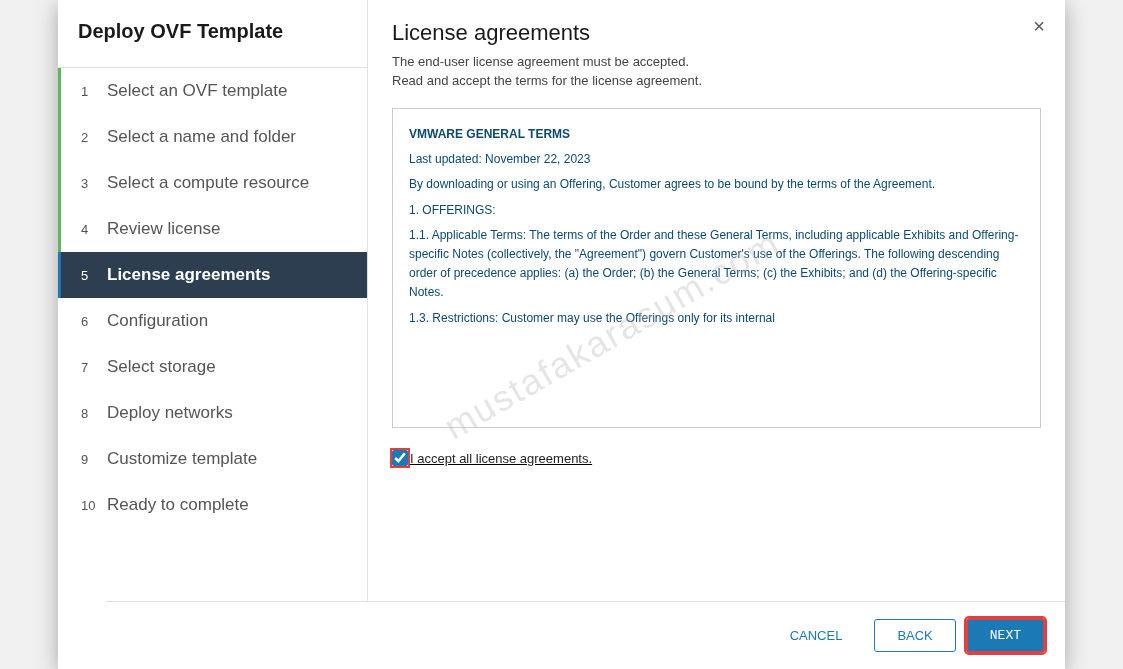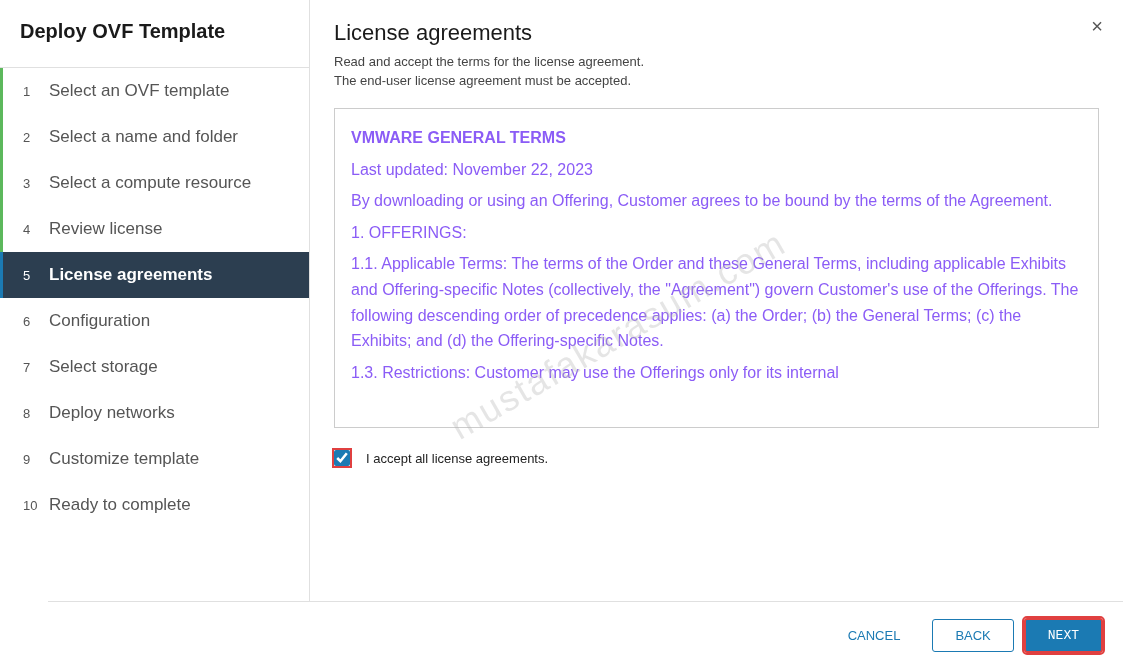--- a/index.html
+++ b/index.html
@@ -7,21 +7,21 @@
       font-family: -apple-system, BlinkMacSystemFont, "Segoe UI", Arial, sans-serif;
       background: #f0f0f0;
       display: flex;
       align-items: center;
       justify-content: center;
       min-height: 100vh;
       font-size: 13px;
     }
     .dialog {
       background: #fff;
-      width: 1123px;
+      width: 1007px;
       height: 669px;
       display: flex;
       flex-direction: column;
       box-shadow: 0 4px 20px rgba(0,0,0,0.3);
       position: relative;
     }
     .dialog-body {
       display: flex;
       flex: 1;
       overflow: hidden;
@@ -103,32 +103,33 @@
     }
     .license-box {
       margin: 16px 24px 12px 24px;
       border: 1px solid #ccc;
       height: 320px;
       overflow-y: auto;
       padding: 16px;
       background: #fff;
     }
     .license-text {
-      font-size: 16px;
-      color: #8b5cf6;
+      font-size: 12px;
+      color: #0c4a6e;
       line-height: 1.6;
     }
     .license-text p {
       margin-bottom: 6px;
     }
     .accept-row {
       display: flex;
       align-items: center;
       padding: 10px 24px;
-      gap: 16px;
+      gap: 2px;
+      text-decoration: underline;
     }
     .accept-checkbox {
       width: 16px;
       height: 16px;
       accent-color: #1b7ab3;
       border: 2px solid #e04040;
       cursor: pointer;
       outline: 2px solid #e04040;
     }
     .accept-label {
@@ -234,22 +235,22 @@
         <span class="sidebar-item-number">10</span>
         <span class="sidebar-item-label">Ready to complete</span>
       </div>
     </div>
 
     <div class="main-content">
       <button class="close-btn">×</button>
 
       <div class="content-header">
         <h2 class="content-title">License agreements</h2>
+        <p class="subtitle">The end-user license agreement must be accepted.</p>
         <p class="subtitle">Read and accept the terms for the license agreement.</p>
-        <p class="subtitle">The end-user license agreement must be accepted.</p>
       </div>
 
       <div class="license-box">
         <div class="license-text">
           <p><strong>VMWARE GENERAL TERMS</strong></p>
           <p>Last updated: November 22, 2023</p>
           <p>By downloading or using an Offering, Customer agrees to be bound by the terms of the Agreement.</p>
           <p>1. OFFERINGS:</p>
           <p>1.1. Applicable Terms: The terms of the Order and these General Terms, including applicable Exhibits and Offering-specific Notes (collectively, the "Agreement") govern Customer's use of the Offerings. The following descending order of precedence applies: (a) the Order; (b) the General Terms; (c) the Exhibits; and (d) the Offering-specific Notes.</p>
           <p>1.3. Restrictions: Customer may use the Offerings only for its internal</p>

